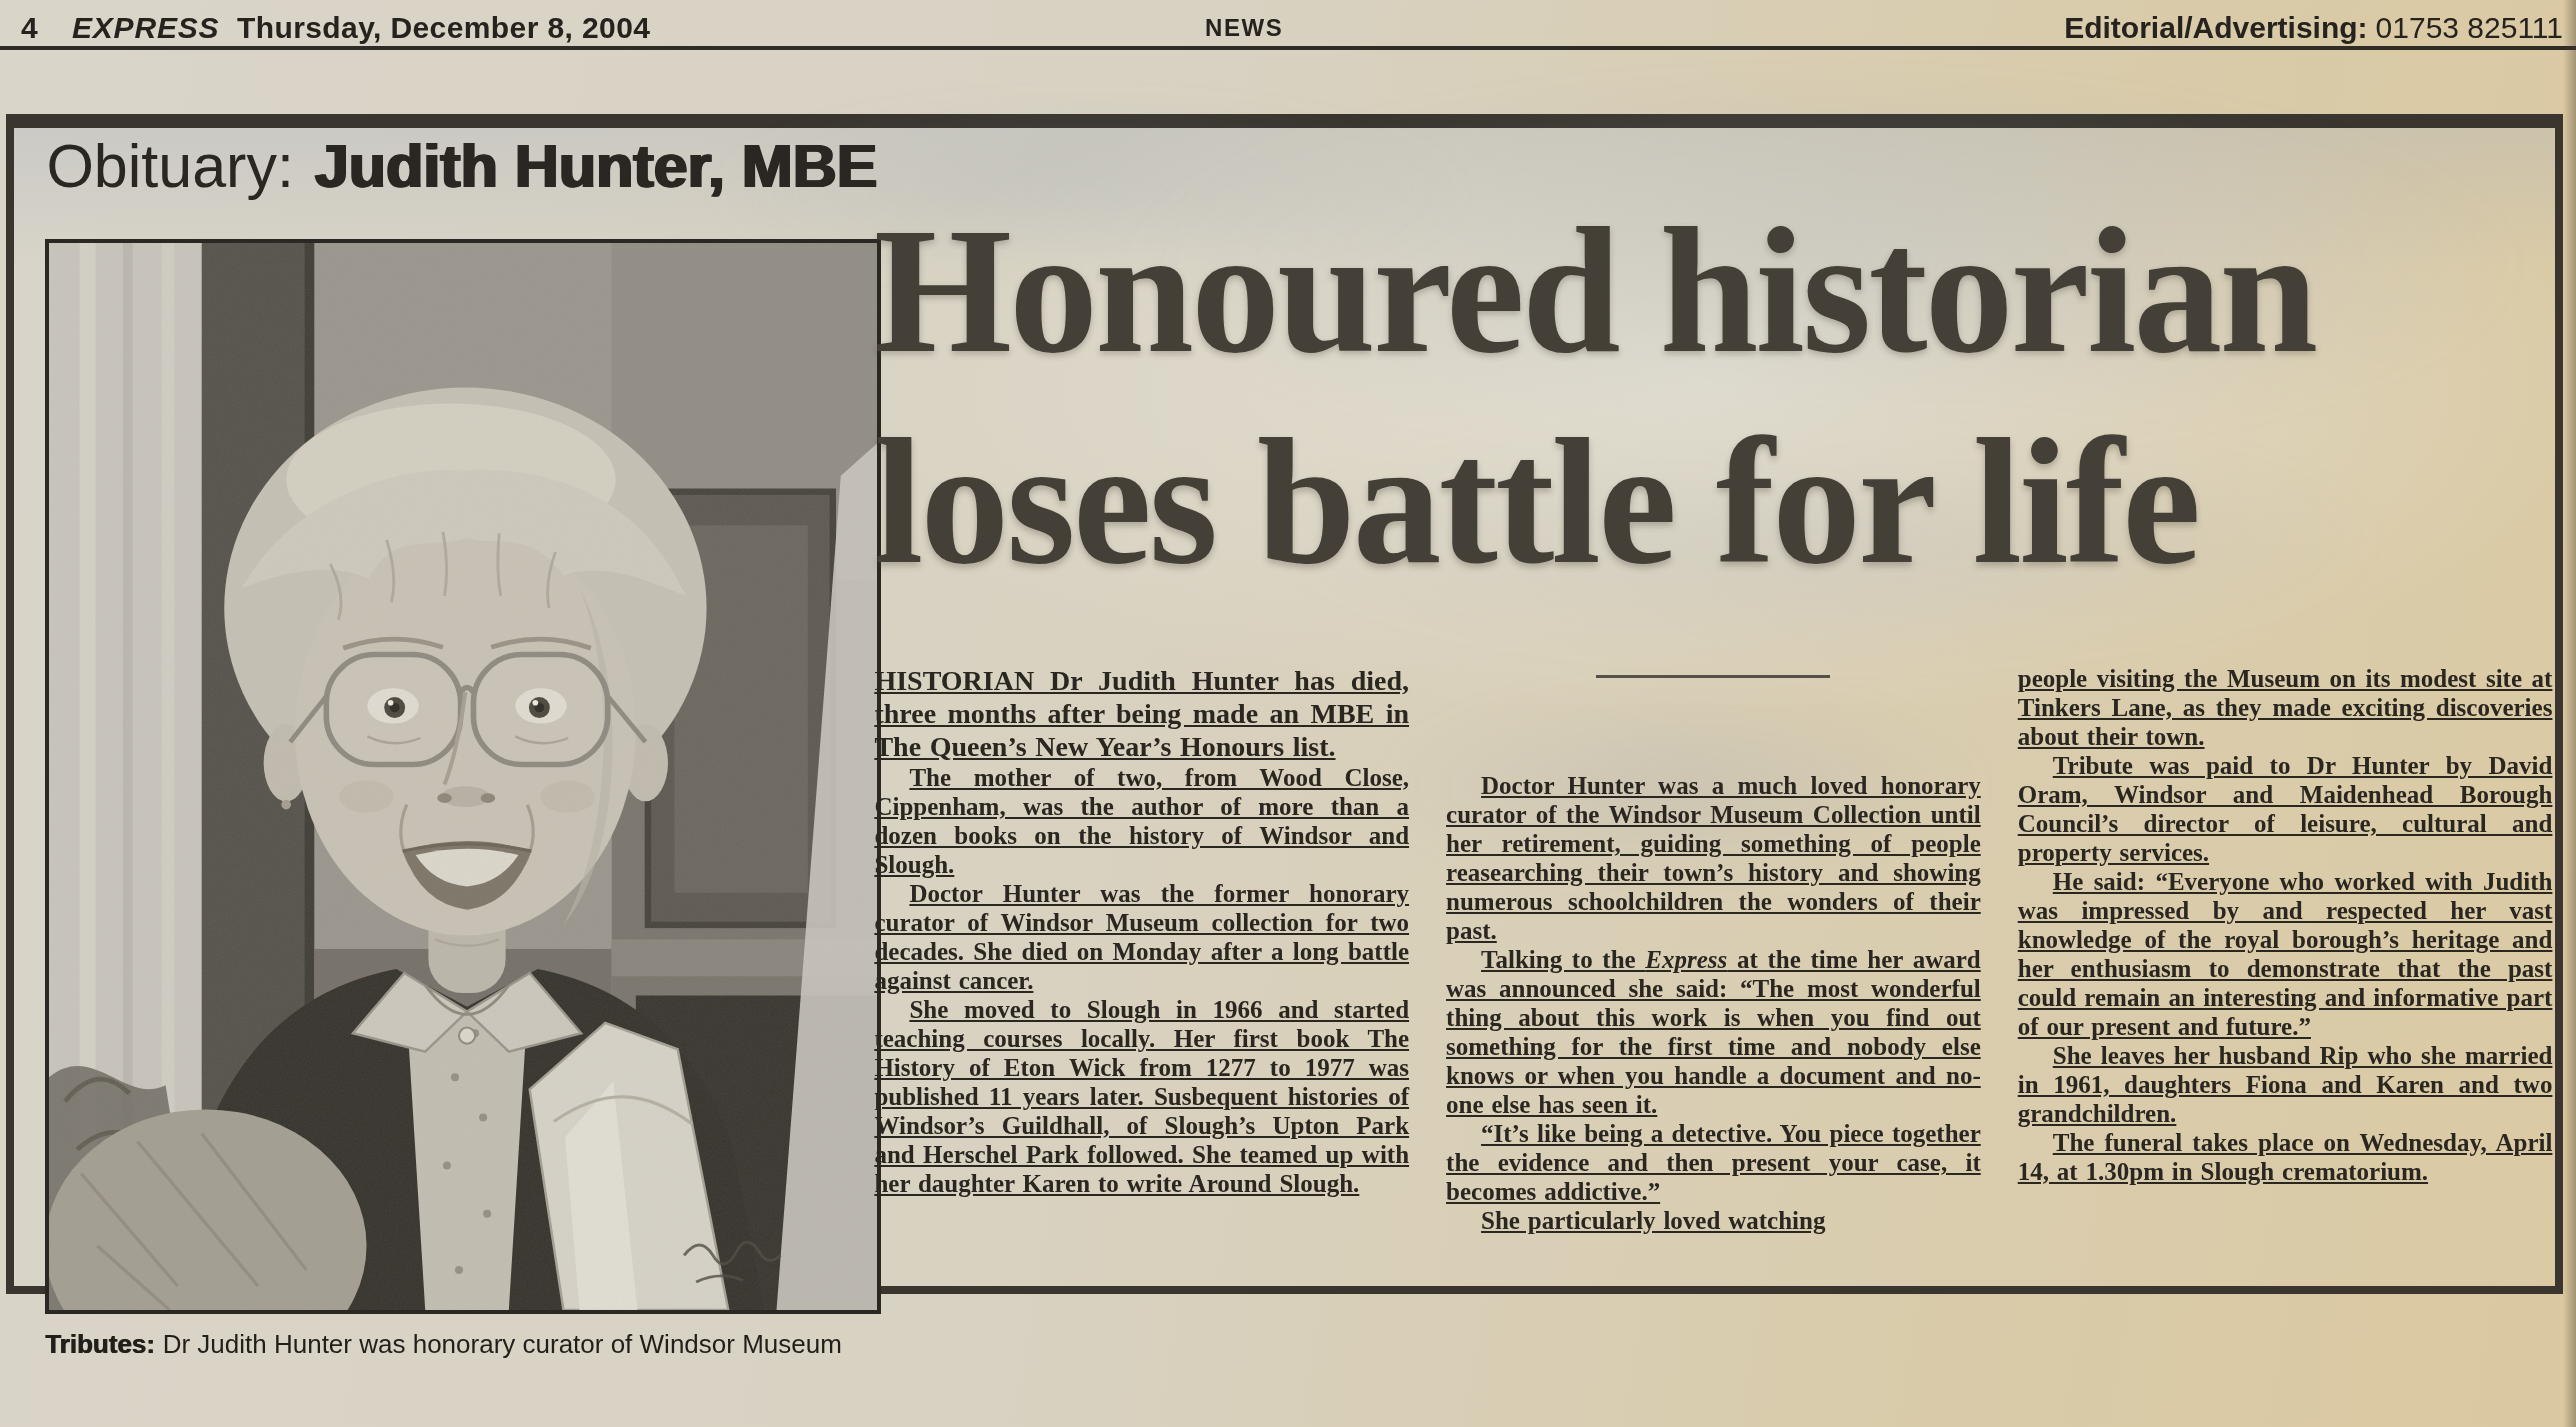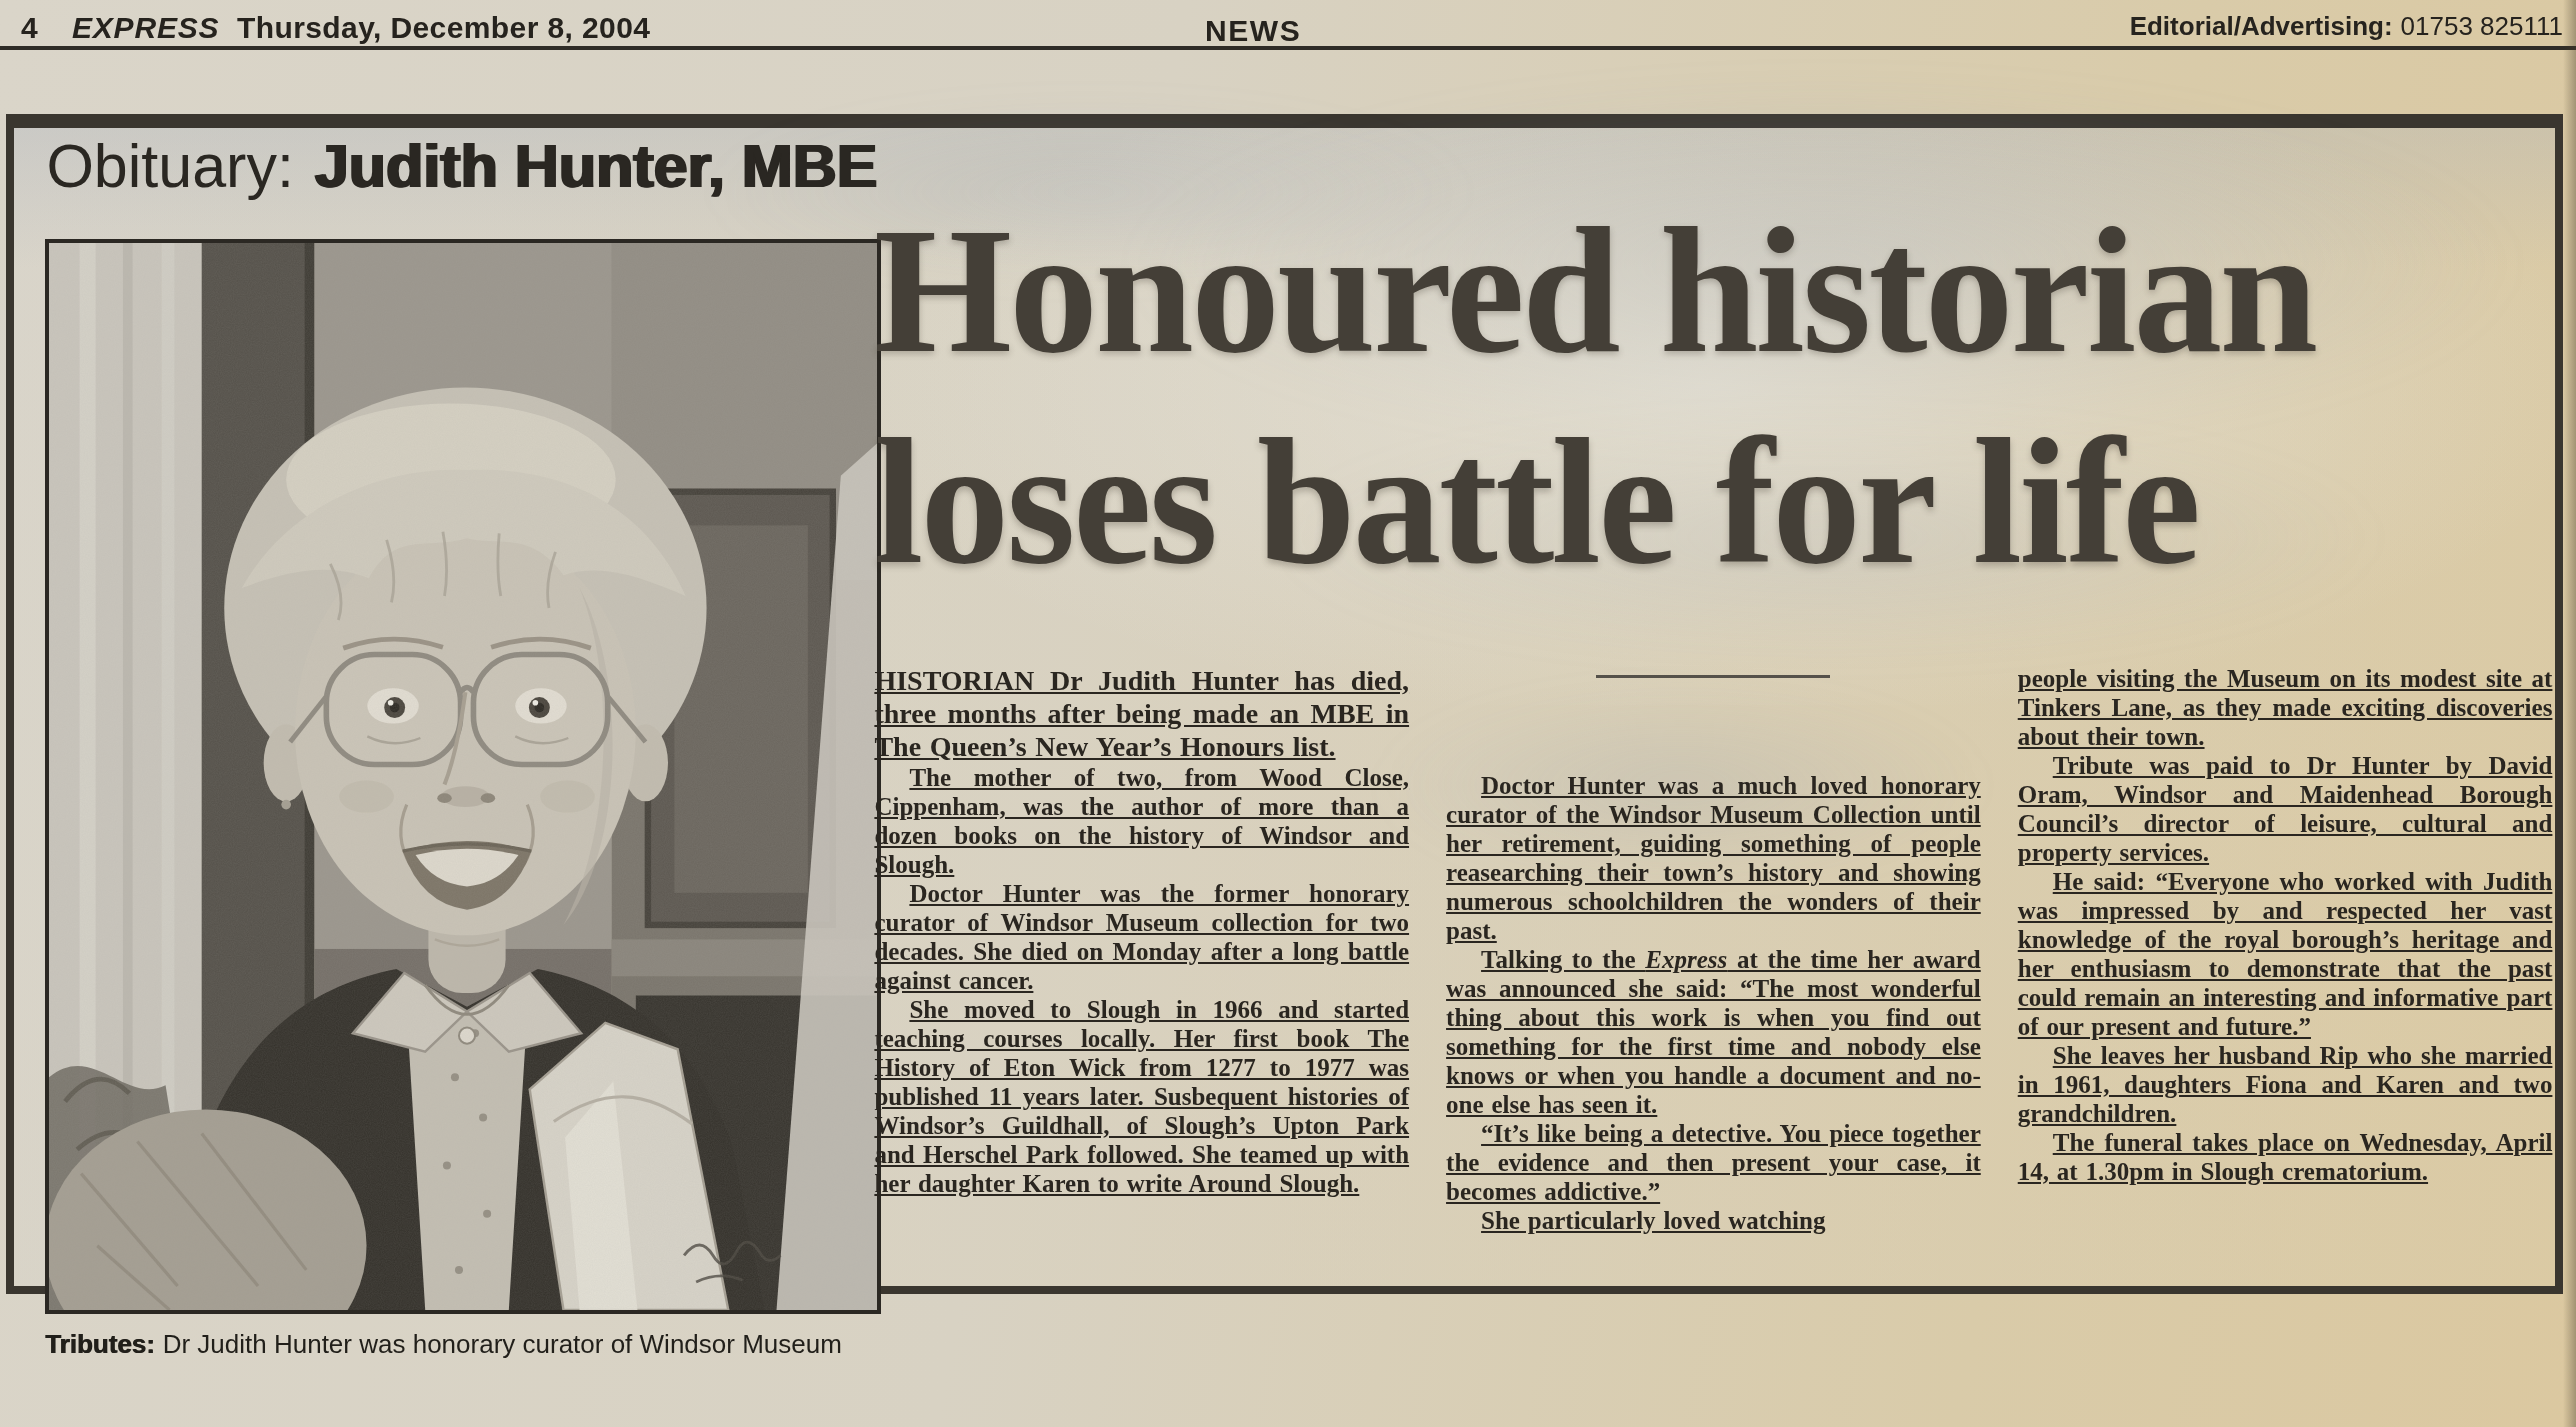--- a/index.html
+++ b/index.html
@@ -10,22 +10,22 @@
     background:linear-gradient(100deg,#dad5c9 0%,#d8d2c3 42%,#d9cba9 78%,#dbc8a0 100%);
     font-family:"Liberation Sans","DejaVu Sans",sans-serif;
     color:#26231e;
   }
   .abs{position:absolute;}
   
   .mast-text{font-weight:bold;font-size:30px;letter-spacing:0.4px;white-space:nowrap;}
   #pgnum{left:21px;top:11.2px;}
   #paper{left:72px;top:11.2px;font-style:italic;letter-spacing:0.8px;}
   #date{left:237px;top:11.2px;}
-  #section{left:1205px;top:14.4px;font-size:30px;letter-spacing:1.6px;}
-  #contact{right:13px;top:11.2px;font-size:26px;}
+  #section{left:1205px;top:14.4px;font-size:24px;letter-spacing:1.6px;}
+  #contact{right:13px;top:11.2px;font-size:30px;}
   #contact .lbl{font-weight:bold;}
   #contact .ph{font-weight:normal;margin-left:8px;}
   .mast-rule{left:0;right:0;top:46px;height:4px;background:#2f2c27;}
   .page-edge-right{right:0;top:0;bottom:0;width:13px;
     background:linear-gradient(90deg,rgba(70,60,42,0) 0%,rgba(70,60,42,.38) 100%);}
   
   .frame{
     left:6.4px;top:114px;width:2557px;height:1180px;box-sizing:border-box;
     border:8px solid #3a362f;border-top-width:14.4px;
     background:linear-gradient(100deg,rgba(216,212,202,.6),rgba(219,204,168,.4));

